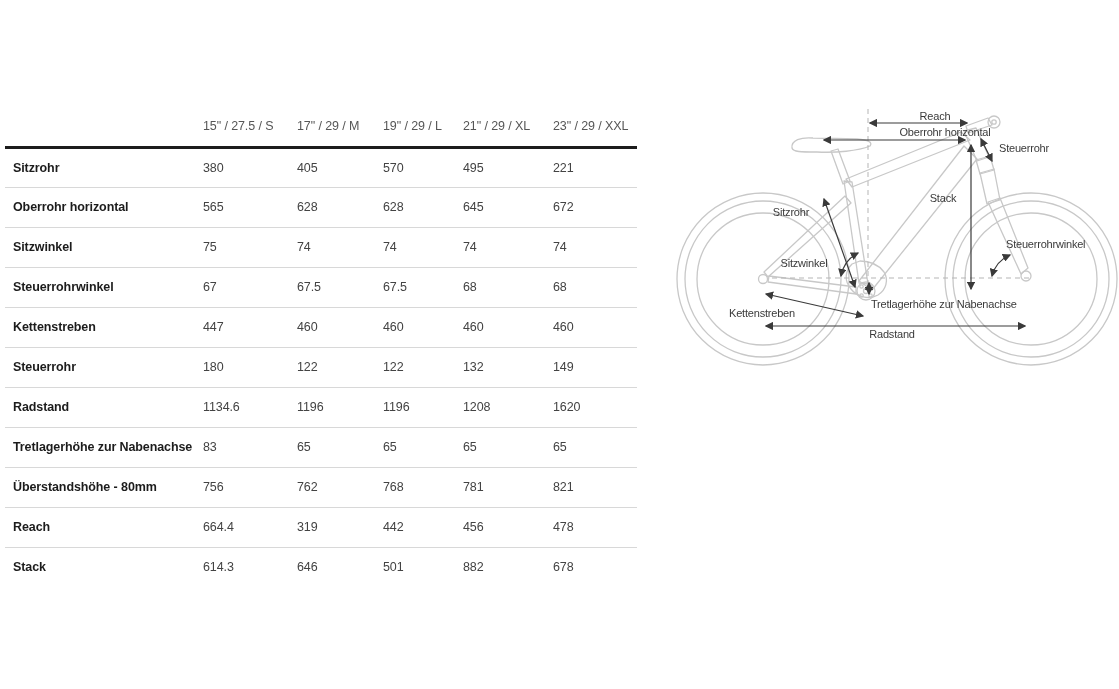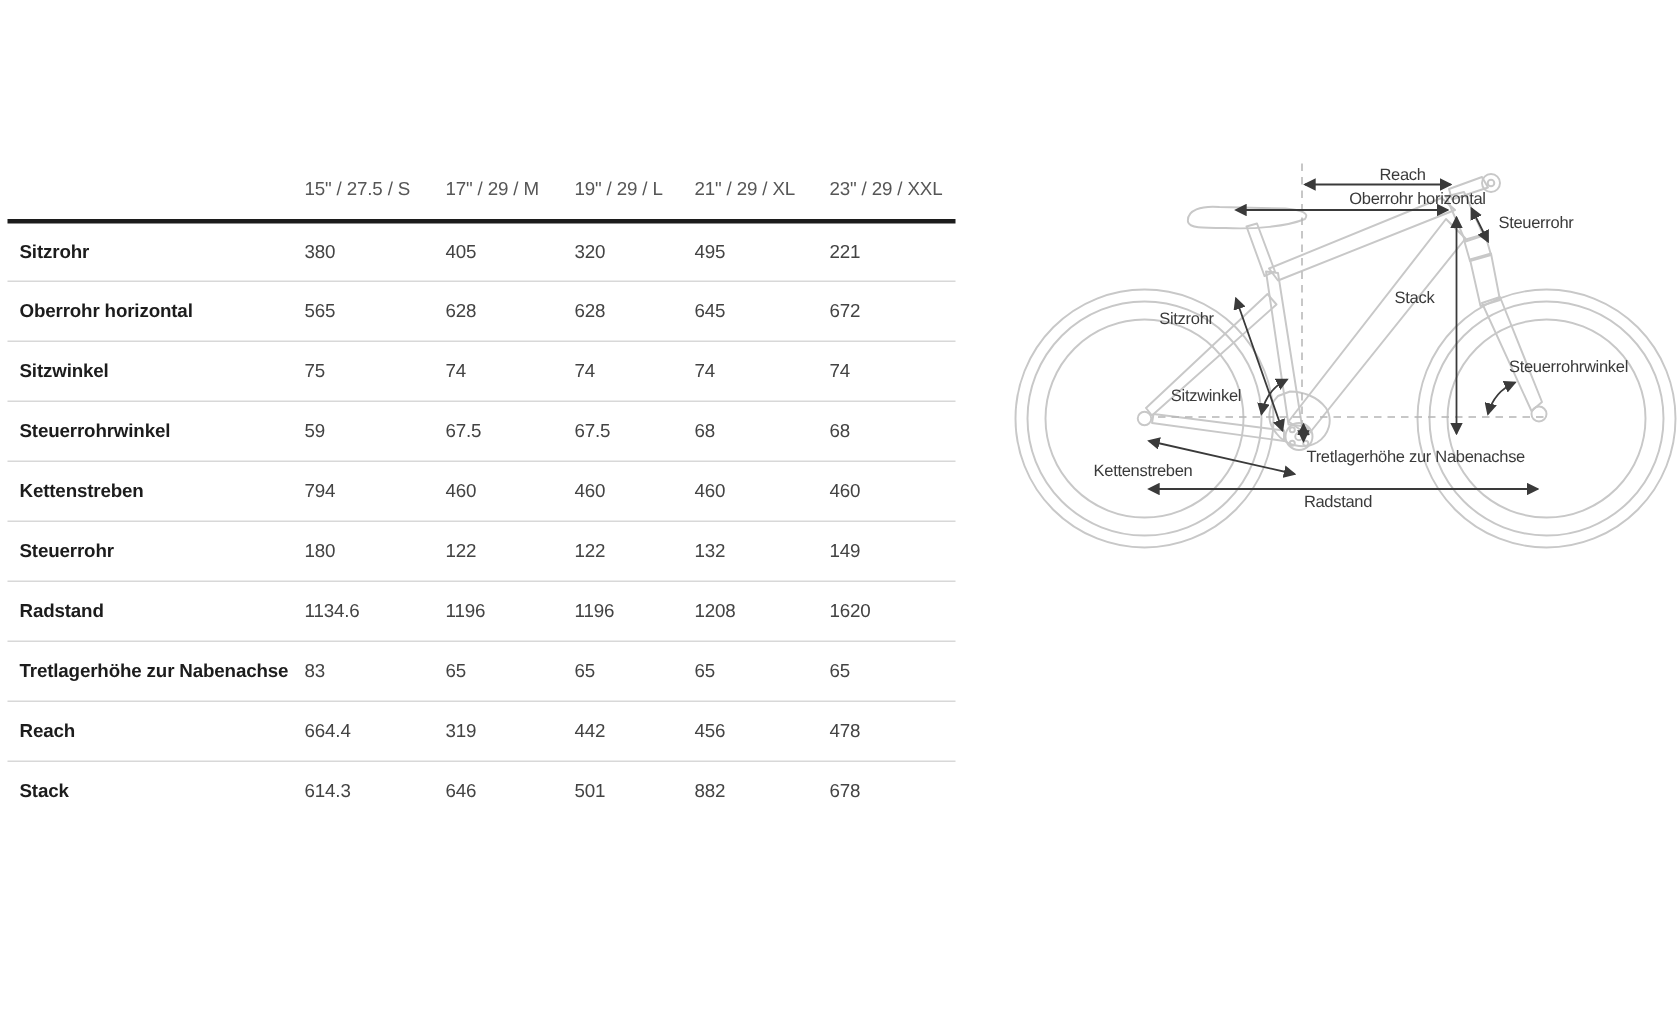--- a/index.html
+++ b/index.html
@@ -58,21 +58,21 @@
           <th>19" / 29 / L</th>
           <th>21" / 29 / XL</th>
           <th>23" / 29 / XXL</th>
         </tr>
     </thead>
     <tbody id="geo-body">
         <tr>
           <td class="lbl">Sitzrohr</td>
           <td class="val">380</td>
           <td class="val">405</td>
-          <td class="val">320</td>
+          <td class="val">570</td>
           <td class="val">495</td>
           <td class="val">221</td>
         </tr>
         <tr>
           <td class="lbl">Oberrohr horizontal</td>
           <td class="val">565</td>
           <td class="val">628</td>
           <td class="val">628</td>
           <td class="val">645</td>
           <td class="val">672</td>
@@ -80,29 +80,29 @@
         <tr>
           <td class="lbl">Sitzwinkel</td>
           <td class="val">75</td>
           <td class="val">74</td>
           <td class="val">74</td>
           <td class="val">74</td>
           <td class="val">74</td>
         </tr>
         <tr>
           <td class="lbl">Steuerrohrwinkel</td>
-          <td class="val">59</td>
+          <td class="val">67</td>
           <td class="val">67.5</td>
           <td class="val">67.5</td>
           <td class="val">68</td>
           <td class="val">68</td>
         </tr>
         <tr>
           <td class="lbl">Kettenstreben</td>
-          <td class="val">794</td>
+          <td class="val">447</td>
           <td class="val">460</td>
           <td class="val">460</td>
           <td class="val">460</td>
           <td class="val">460</td>
         </tr>
         <tr>
           <td class="lbl">Steuerrohr</td>
           <td class="val">180</td>
           <td class="val">122</td>
           <td class="val">122</td>
@@ -117,20 +117,28 @@
           <td class="val">1208</td>
           <td class="val">1620</td>
         </tr>
         <tr>
           <td class="lbl">Tretlagerhöhe zur Nabenachse</td>
           <td class="val">83</td>
           <td class="val">65</td>
           <td class="val">65</td>
           <td class="val">65</td>
           <td class="val">65</td>
+        </tr>
+        <tr>
+          <td class="lbl">Überstandshöhe - 80mm</td>
+          <td class="val">756</td>
+          <td class="val">762</td>
+          <td class="val">768</td>
+          <td class="val">781</td>
+          <td class="val">821</td>
         </tr>
         <tr>
           <td class="lbl">Reach</td>
           <td class="val">664.4</td>
           <td class="val">319</td>
           <td class="val">442</td>
           <td class="val">456</td>
           <td class="val">478</td>
         </tr>
         <tr>

